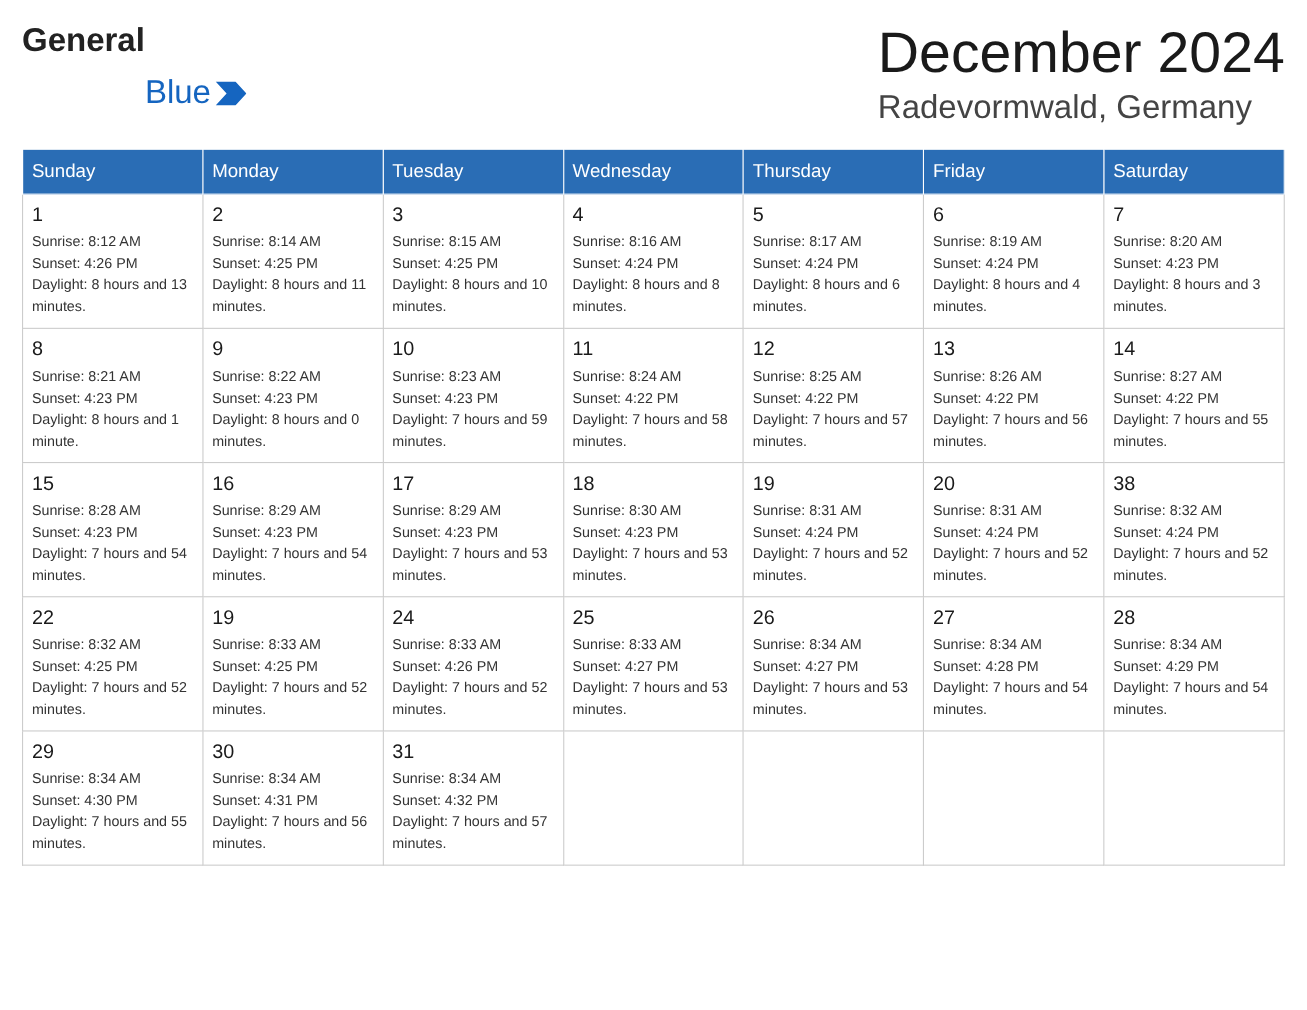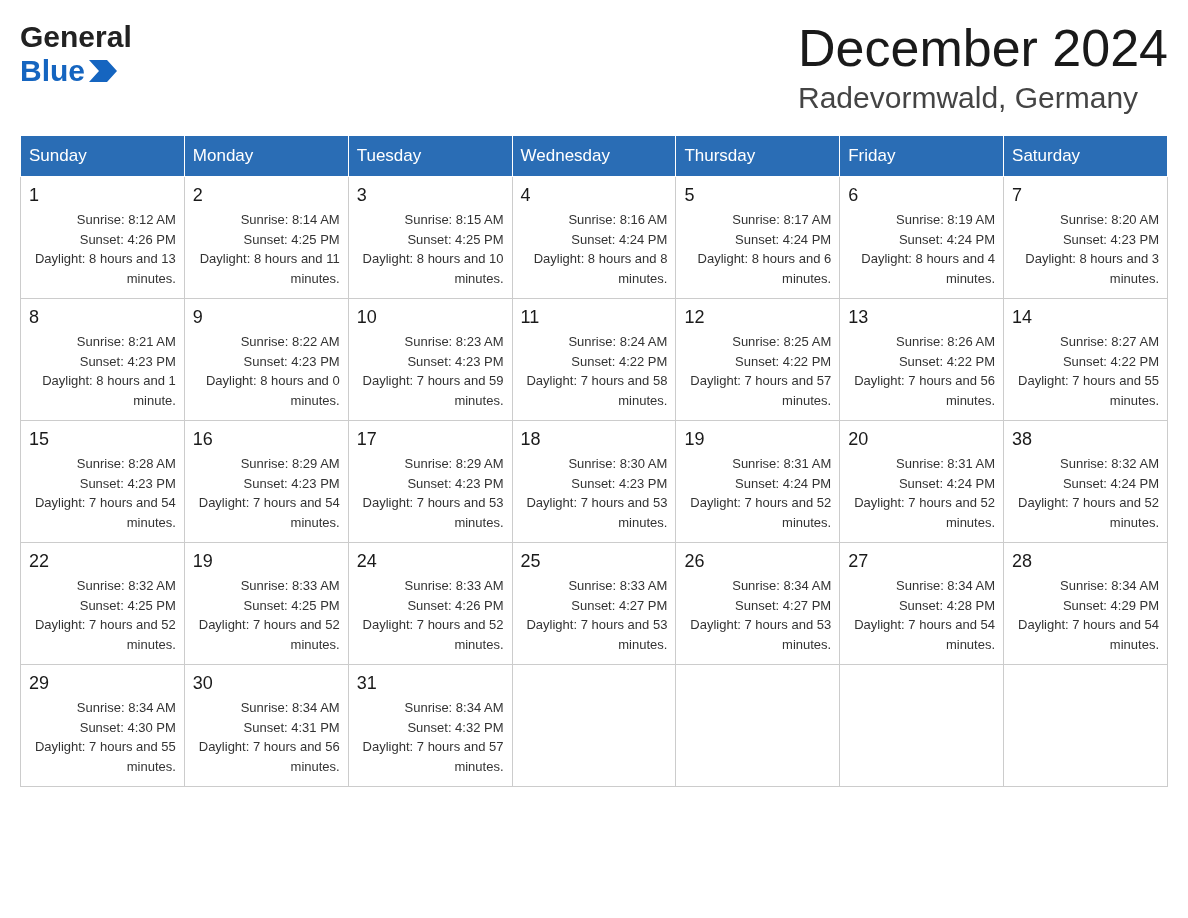--- a/index.html
+++ b/index.html
@@ -55,46 +55,46 @@
     .day-number {
       font-size: 18px;
       color: #1a1a1a;
       margin-bottom: 4px;
       display: block;
     }
     .day-info {
       font-size: 13px;
       line-height: 1.5;
       color: #333;
-      text-align: right;
     }
     .row-divider td {
       border-top: 2px solid #2a6db5;
     }
     .empty-cell {
       background: #fff;
     }
     
     .logo-container {
       display: flex;
-      flex-direction: column;
+      flex-direction: row;
     }
     .logo-line1 {
       font-size: 30px;
       font-weight: bold;
       color: #222;
       font-family: Arial, sans-serif;
     }
     .logo-line2 {
       display: flex;
       align-items: center;
       font-size: 30px;
-      font-weight: bold;
+      font-weight: normal;
       color: #1565c0;
       font-family: Arial, sans-serif;
+      margin-top: 48px;
     }
     .blue-arrow-icon {
       width: 28px;
       height: 22px;
       margin-left: 4px;
       fill: #1565c0;
     }
   </style>
 </head>
 <body>

